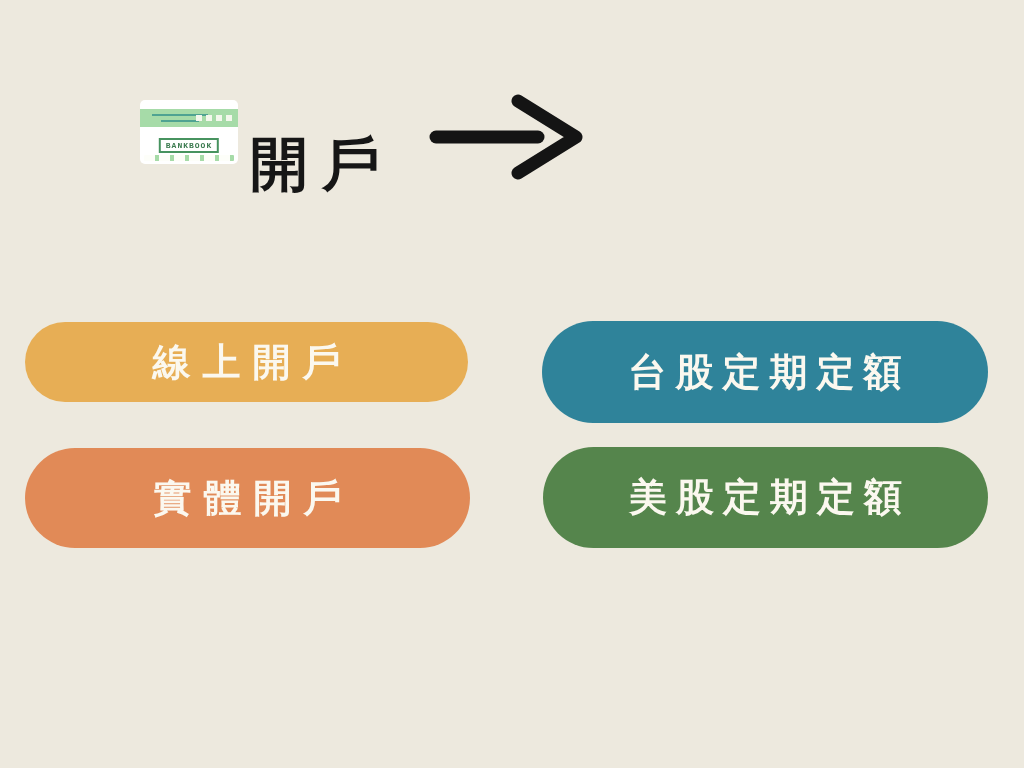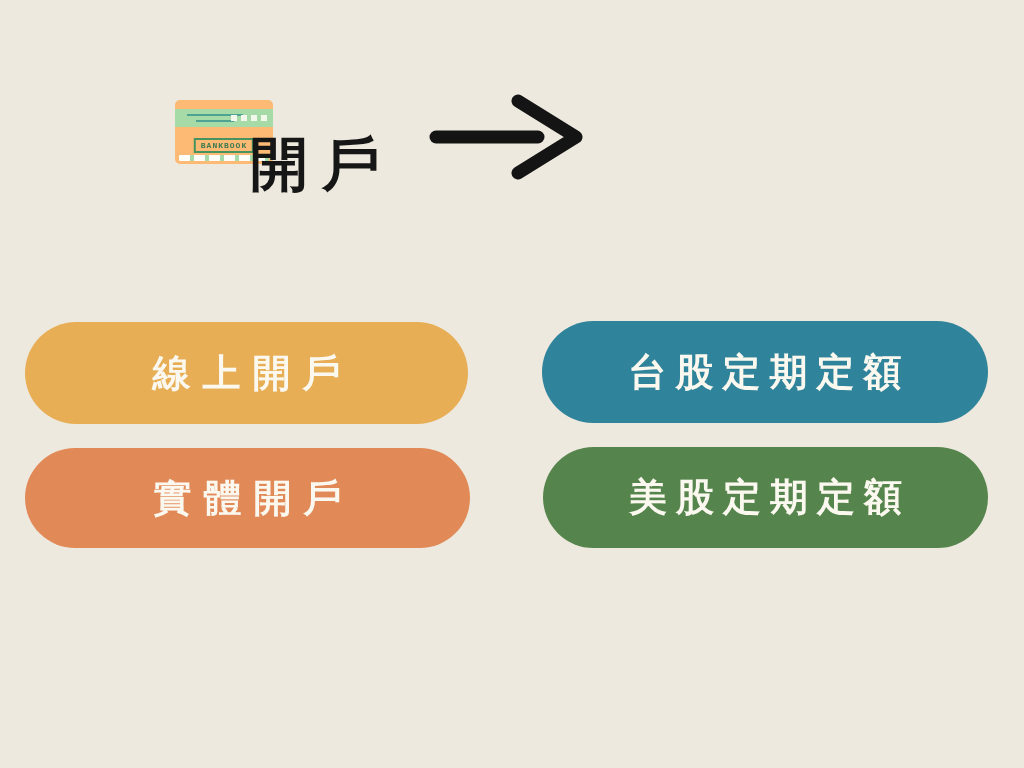--- a/index.html
+++ b/index.html
@@ -39,24 +39,23 @@
     position: absolute;
     left: 428px; top: 93px;
     width: 162px; height: 88px;
   }
 
   
   .bankbook {
     position: absolute;
     left: 140px; top: 100px;
     width: 98px; height: 64px;
-    background: #fdba74;
+    background: #ffffff;
     border-radius: 5px;
     overflow: hidden;
-    margin-left: 35px;
   }
   .bb-stripe {
     position: absolute;
     left: 0; right: 0; top: 9px;
     height: 18px;
     background: #A6DBA8;
   }
   .bb-line1 {
     position: absolute;
     left: 12px; top: 5px;
@@ -111,21 +110,21 @@
     display: flex;
     align-items: center;
     justify-content: center;
     color: #FBF8EF;
     font-size: 38px;
     font-weight: 700;
     white-space: nowrap;
   }
   .pill.chars4 { letter-spacing: 12px; text-indent: 12px; }
   .pill.chars6 { letter-spacing: 9px;  text-indent: 9px; }
-  #pill-online   { left: 25px;  top: 322px; width: 443px; height: 102px; }
+  #pill-online   { left: 25px;  top: 322px; width: 443px; height: 80px; }
   #pill-physical { left: 25px;  top: 448px; width: 445px; height: 100px; }
   #pill-tw       { left: 542px; top: 321px; width: 446px; height: 102px; }
   #pill-us       { left: 543px; top: 447px; width: 445px; height: 101px; }
 </style>
 </head>
 <body>
 
 <div class="canvas">
 
   <div class="bankbook">

